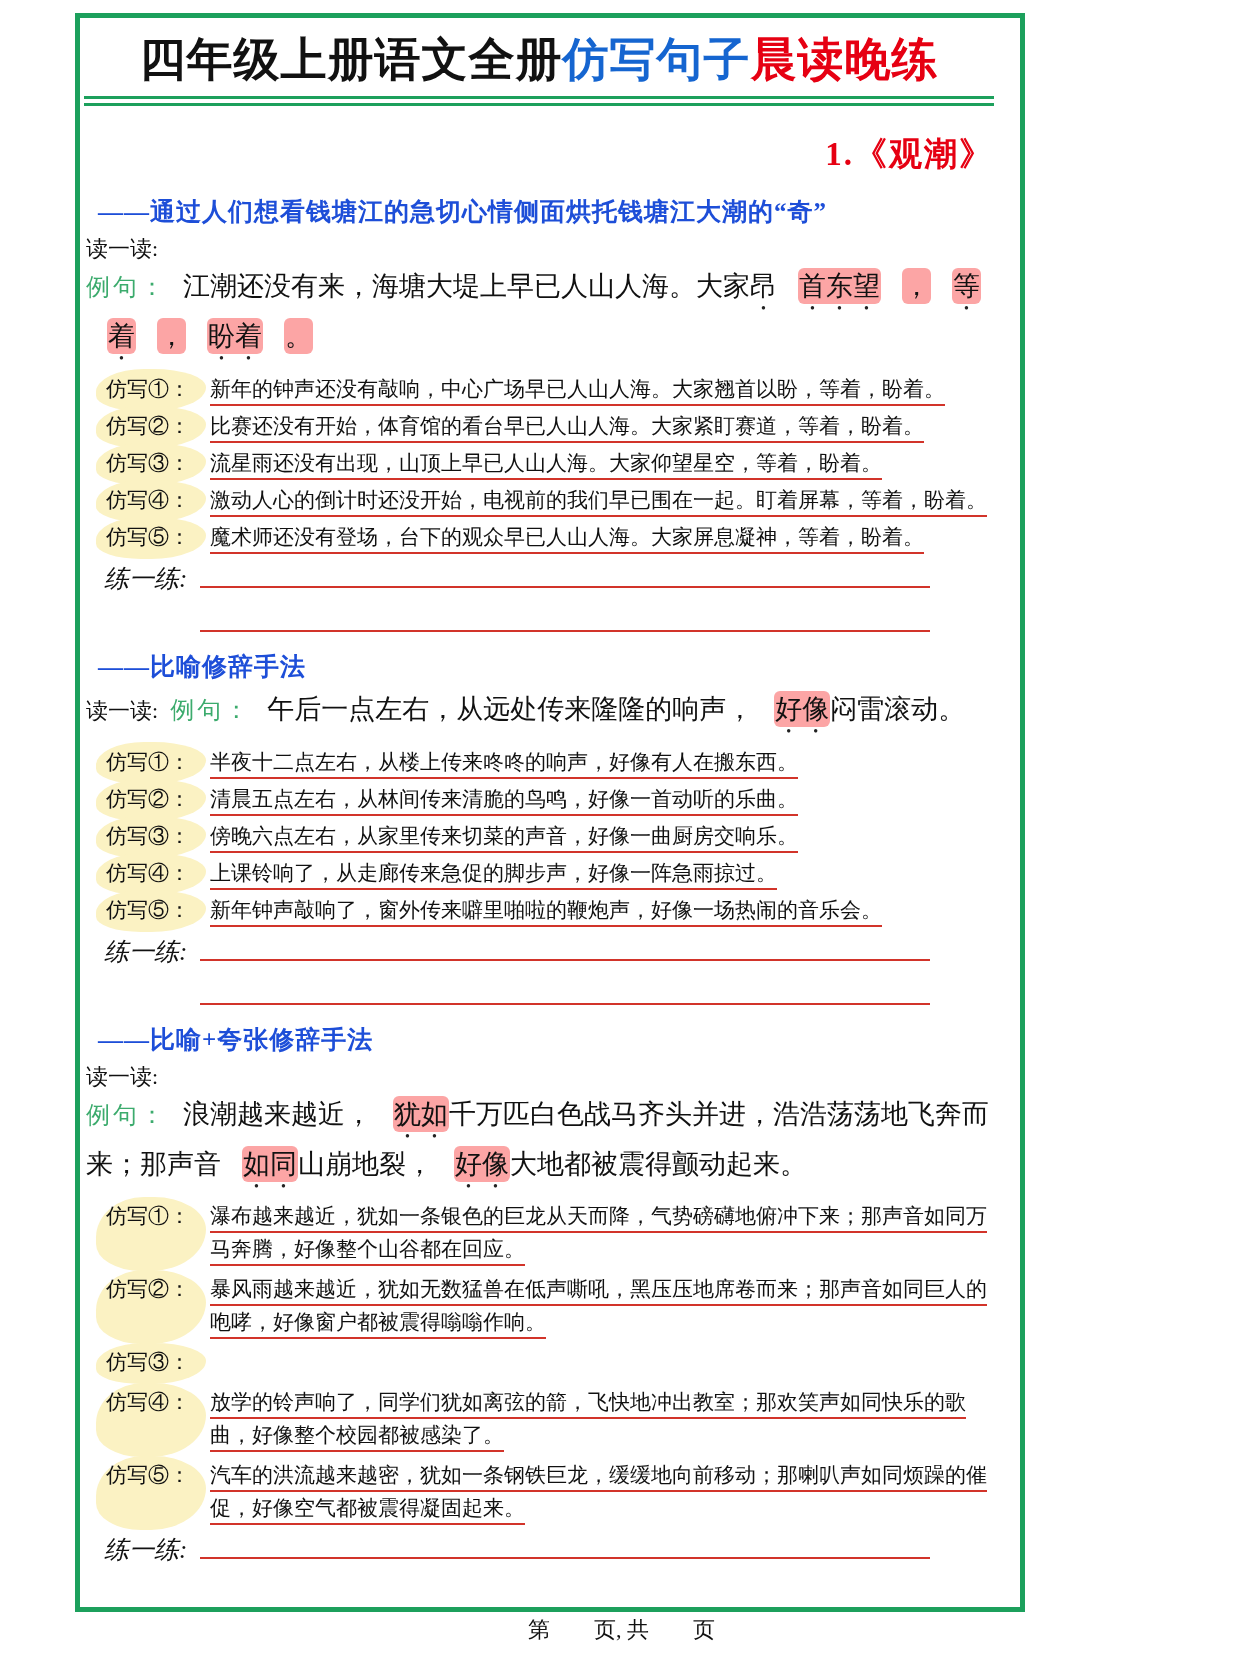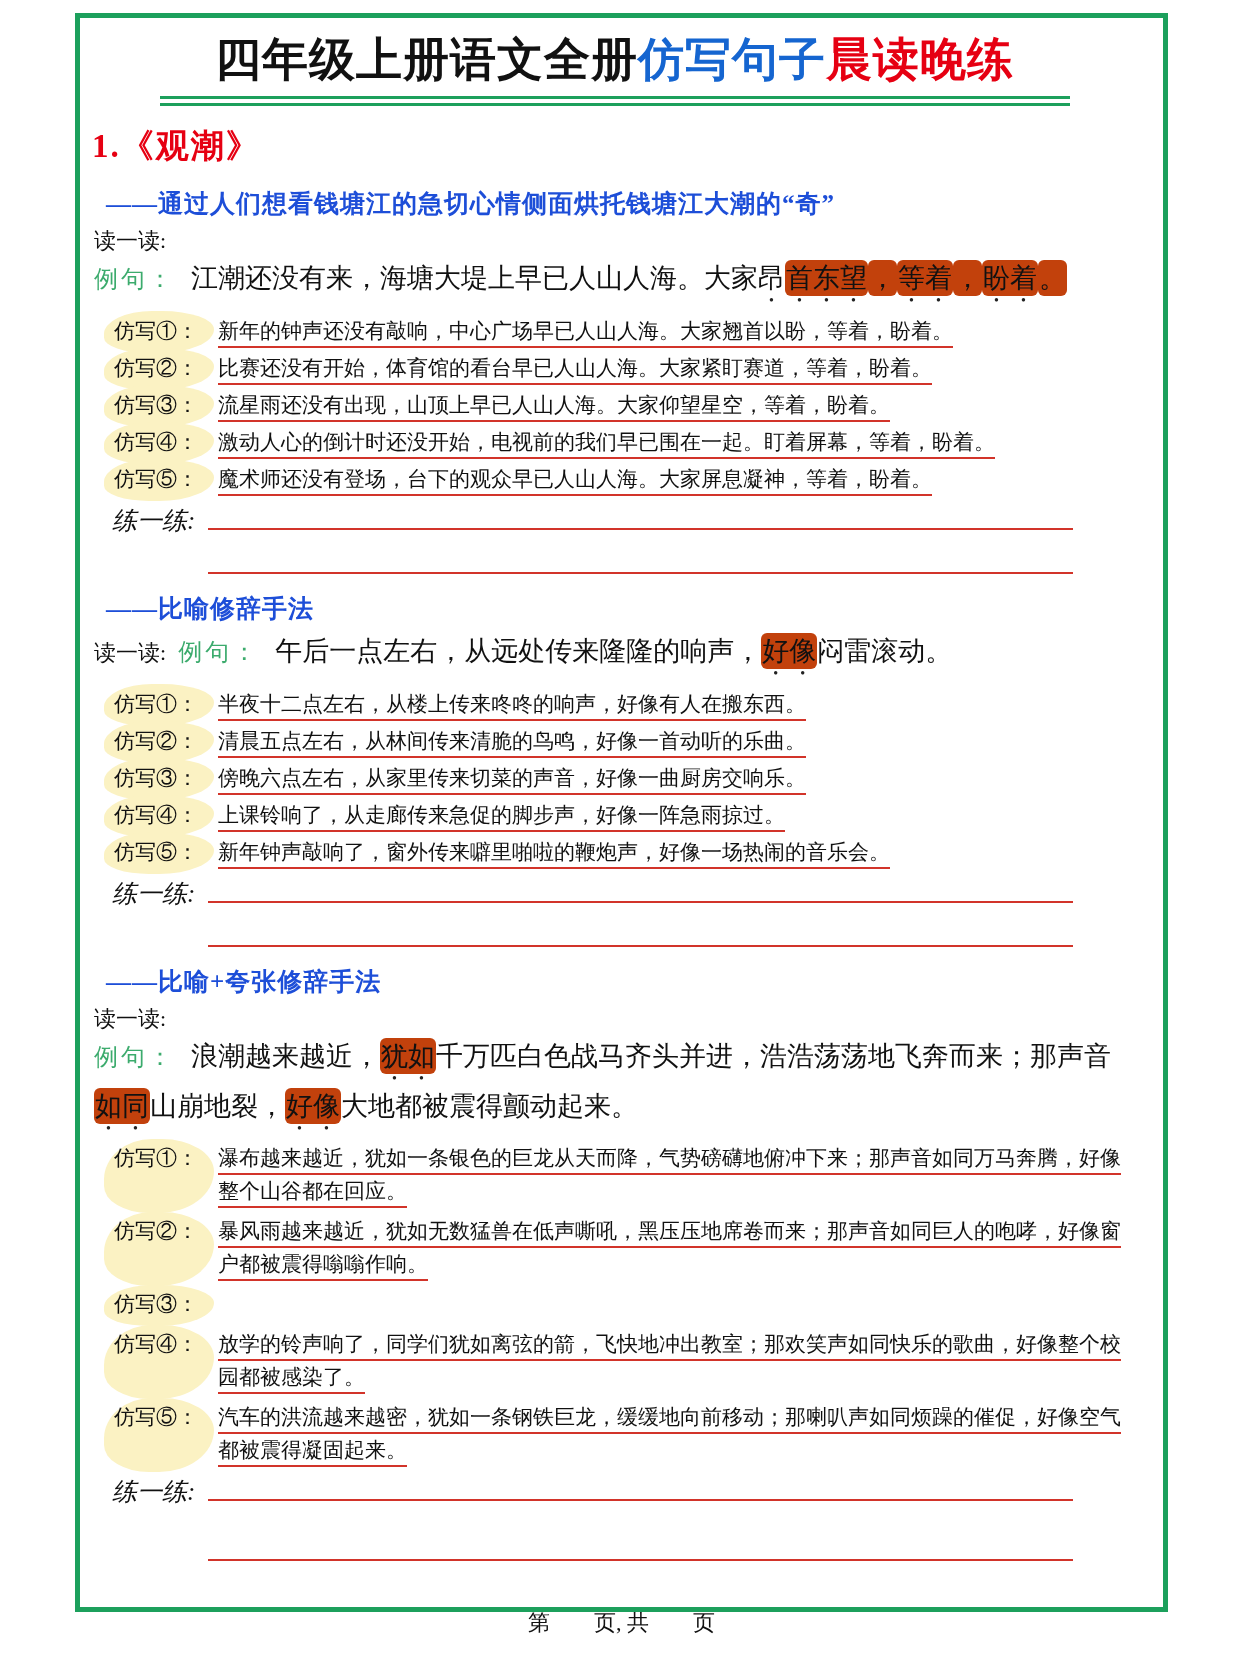--- a/index.html
+++ b/index.html
@@ -1,49 +1,49 @@
 <!DOCTYPE html>
 <html><head>
 <meta charset="utf-8">
 <style>
   html,body{margin:0;padding:0;background:#ffffff;}
   .page{position:relative;width:1243px;height:1655px;background:#ffffff;
         font-family:"Liberation Serif","DejaVu Serif",serif;color:#111111;overflow:hidden;}
-  .border-frame{position:absolute;left:75px;top:13px;width:1093px;height:1599px;
+  .border-frame{position:absolute;left:75px;top:13px;width:950px;height:1599px;
         border:5px solid #1ca05c;box-sizing:border-box;background:#ffffff;
-        padding:4px 26px 0 12px;overflow:hidden;}
+        padding:4px 26px 0 4px;overflow:hidden;}
   .title{margin-top:8px;text-align:center;font-size:46px;font-weight:700;letter-spacing:1px;line-height:1.3;}
   .t-blue{color:#1565d0;}
   .t-red{color:#e60012;}
   .title-rule{width:910px;margin:6px auto 0;height:4px;
         border-top:3px solid #1ca05c;border-bottom:3px solid #1ca05c;}
-  .lesson{text-align:left;color:#e60012;font-size:33px;font-weight:600;margin-top:18px;letter-spacing:2px;}
+  .lesson{text-align:right;color:#e60012;font-size:33px;font-weight:600;margin-top:26px;letter-spacing:2px;}
   .sec-heading{margin:18px 0 6px 14px;font-size:25px;font-weight:700;color:#1d4ed8;letter-spacing:1px;}
   .du-line{font-size:22px;margin:4px 0 2px 2px;}
   .du-inline{font-size:22px;margin-right:12px;}
   .example-line{font-size:27px;line-height:1.55;margin:0 0 6px 2px;}
   .liju-label{color:#3cab6d;font-size:24px;margin-right:16px;letter-spacing:3px;}
-  .seg-hl{background:#c2410c;padding:3px 1px;border-radius:6px;
-        box-decoration-break:clone;-webkit-box-decoration-break:clone;}
+  .seg-hl{background:#fca5a5;padding:3px 1px;border-radius:6px;
+        box-decoration-break:clone;margin-left:21px;-webkit-box-decoration-break:clone;}
   .seg-dots{-webkit-text-emphasis:filled dot #222222;-webkit-text-emphasis-position:under right;
         text-emphasis:filled dot #222222;text-emphasis-position:under right;}
   .fx-row{display:flex;font-size:21px;line-height:34px;margin:0 0 3px 12px;}
   .fx-row-tall{line-height:33px;margin-bottom:7px;}
   .fx-label{position:relative;z-index:0;flex:0 0 104px;padding-left:10px;white-space:nowrap;}
   .fx-label::before{content:"";position:absolute;left:0px;right:4px;top:-3px;bottom:-5px;
         background:#fbf2c3;border-radius:48% 52% 55% 45% / 60% 48% 62% 40%;z-index:-1;}
   .fx-text{flex:1;padding-right:6px;text-decoration:underline;
         text-decoration-color:#d2342a;text-decoration-thickness:2px;text-underline-offset:8px;}
   .lian-row{display:flex;margin:10px 0 4px 20px;font-size:25px;line-height:30px;font-style:italic;}
   .lian-label{flex:0 0 96px;white-space:nowrap;}
   .lian-lines{flex:1;margin-right:64px;}
   .blank-line{height:22px;border-bottom:2px solid #d2342a;}
   .blank-line + .blank-line{height:42px;}
   .blank-line-tall + .blank-line-tall{height:58px;}
-  .footer{position:absolute;left:0;right:0;bottom:17px;text-align:center;font-size:22px;white-space:pre;color:#111111;}
+  .footer{position:absolute;left:0;right:0;bottom:10px;text-align:center;font-size:22px;white-space:pre;color:#111111;}
 </style>
 </head>
 <body>
 
 <div class="page">
   <div class="border-frame">
     <div class="title">
       <span>四年级上册语文全册</span><span class="t-blue">仿写句子</span><span class="t-red">晨读晚练</span>
     </div>
     <div class="title-rule"></div>

